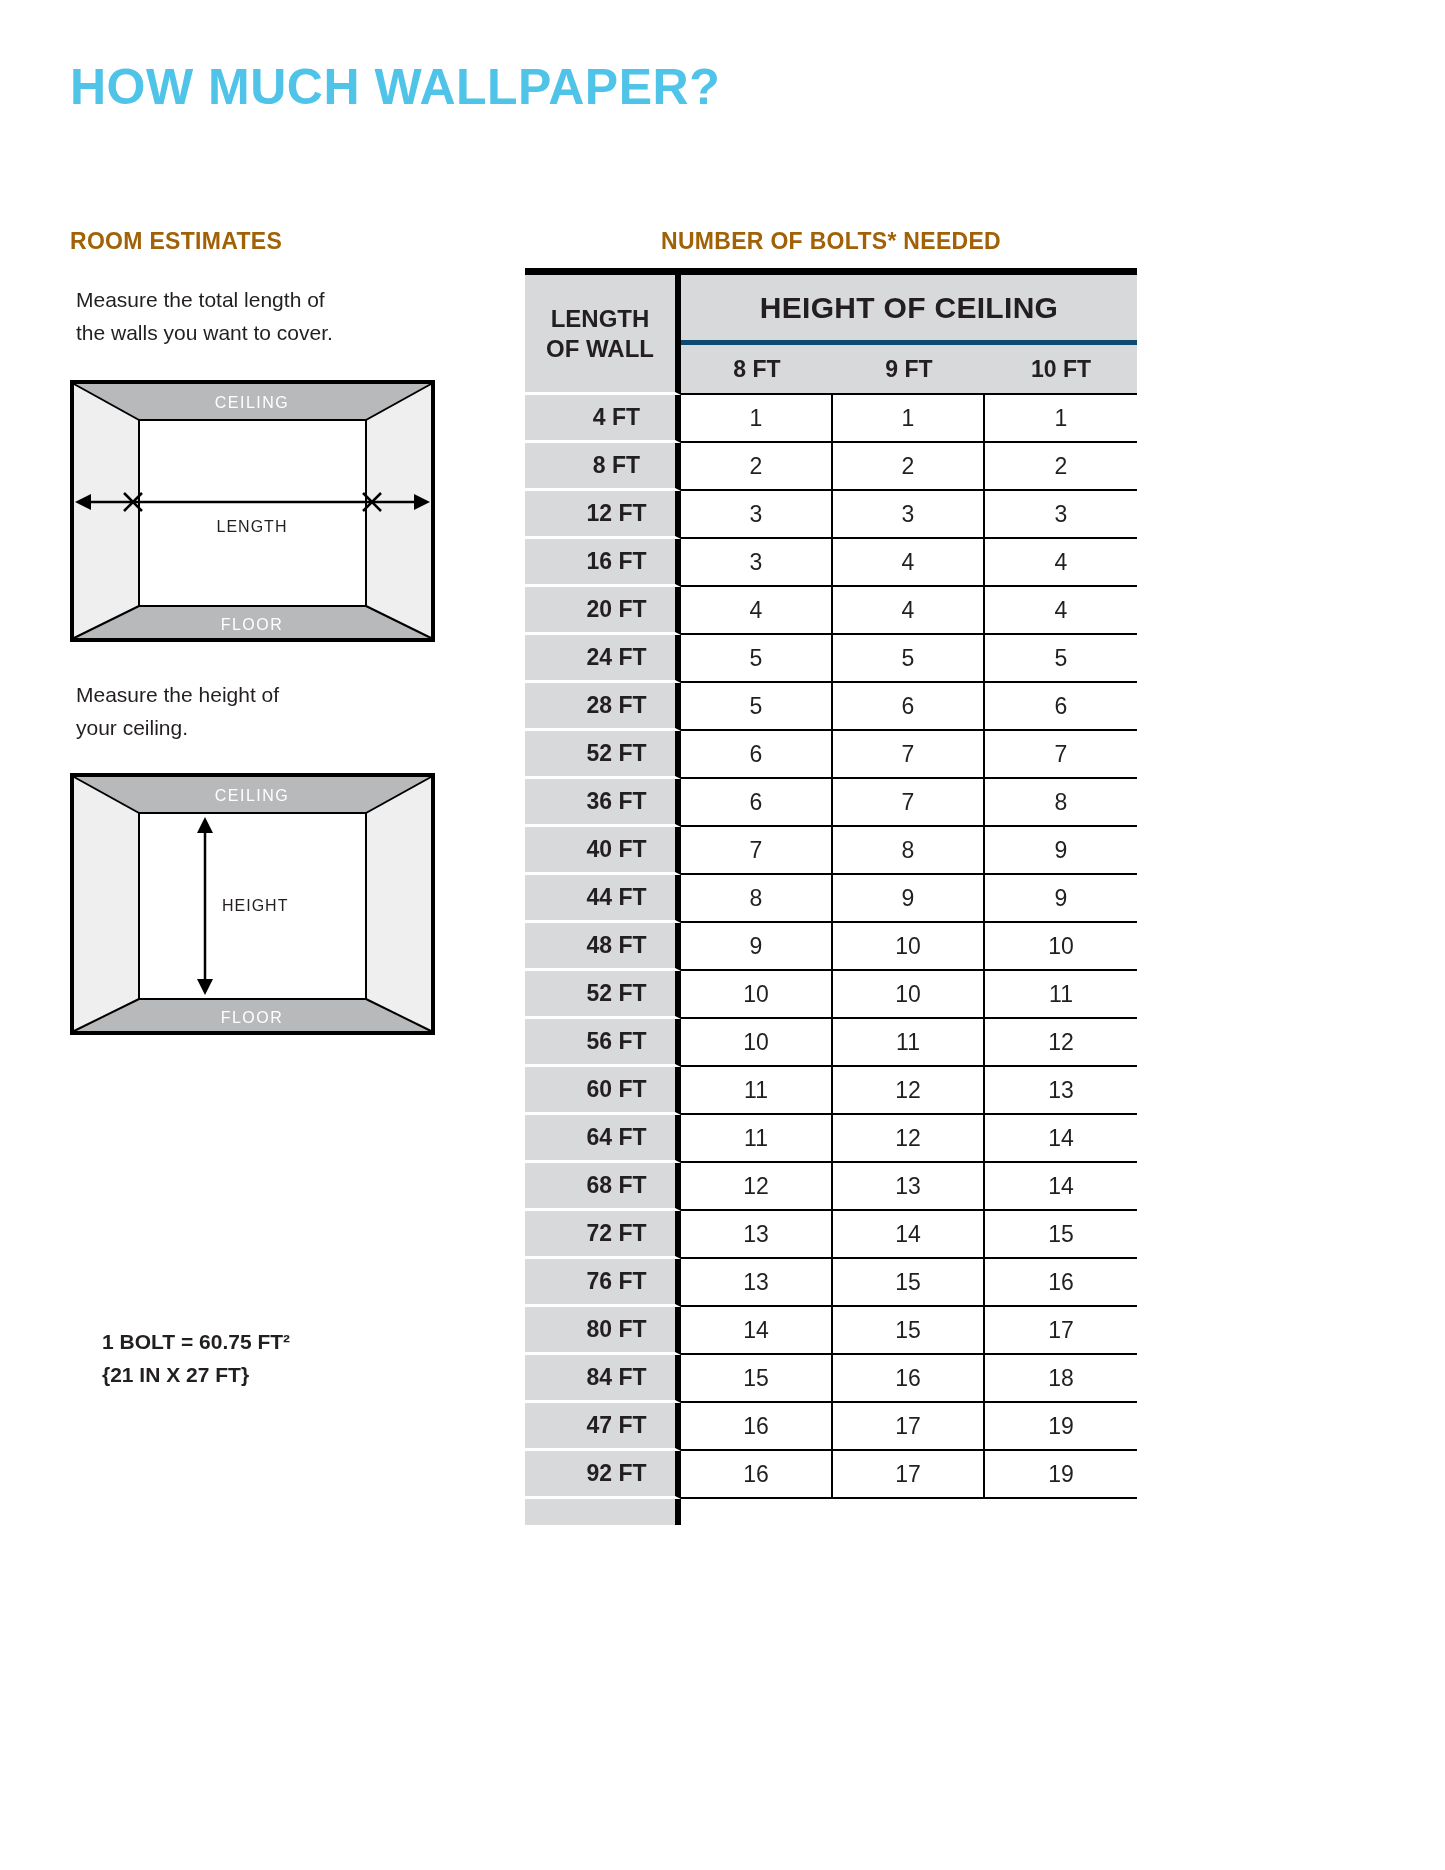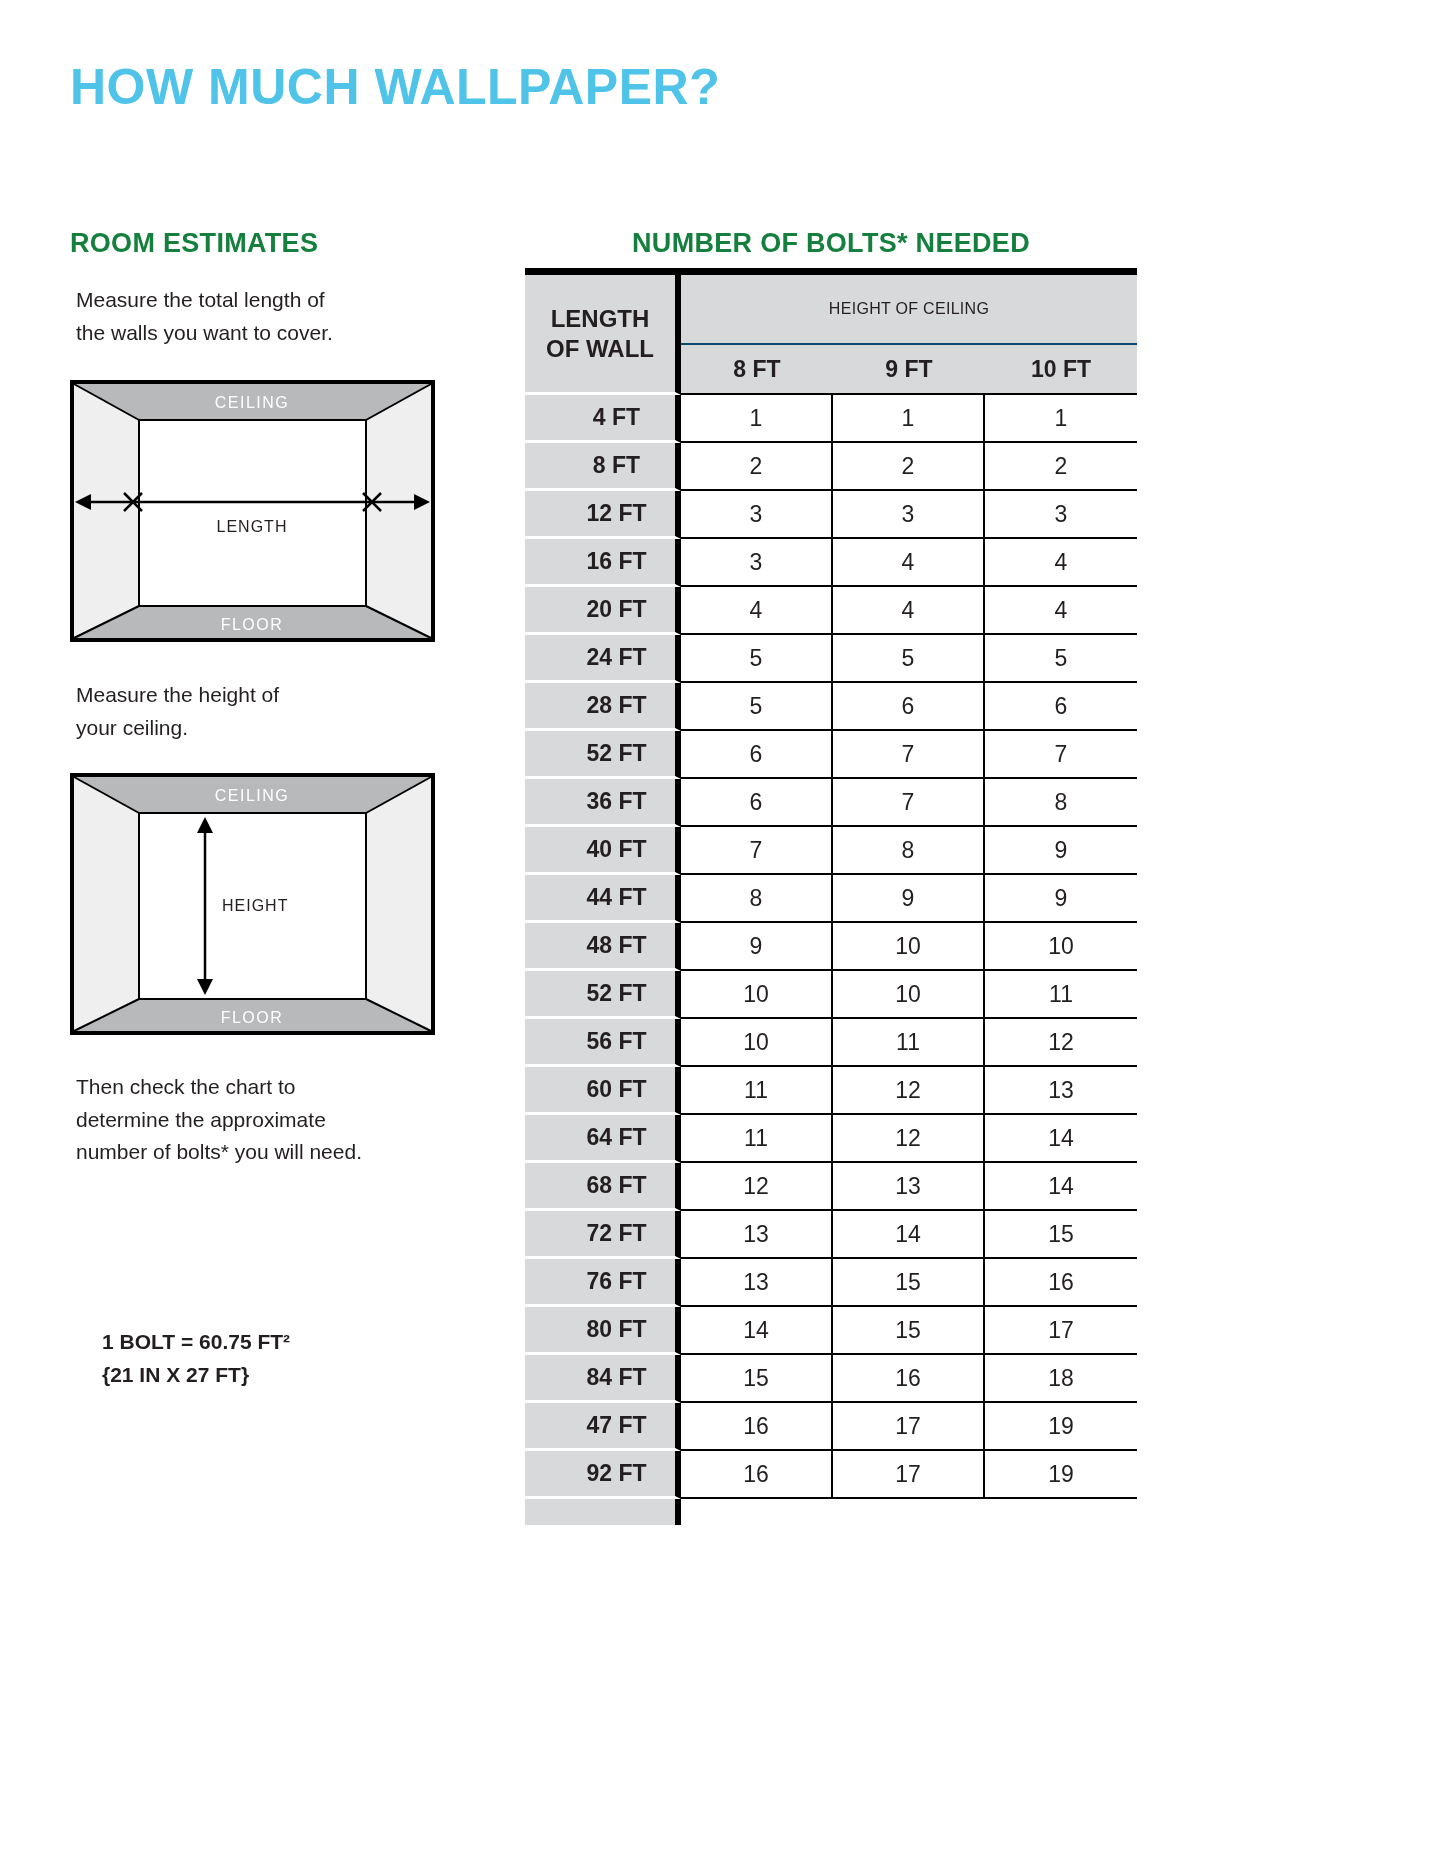--- a/index.html
+++ b/index.html
@@ -12,22 +12,22 @@
   }
   .page { position: absolute; inset: 0; width: 1201px; height: 1870px; background: #fff; }
 
   .title {
     position: absolute; left: 70px; top: 58px;
     font-size: 50px; font-weight: bold; letter-spacing: 0.5px;
     color: #4FC3E8;
   }
   .section-heading {
     position: absolute;
-    font-size: 27px; font-weight: bold; letter-spacing: 0.3px;
-    color: #15803d;
+    font-size: 23px; font-weight: bold; letter-spacing: 0.3px;
+    color: #a16207;
   }
   .room-heading { left: 70px; top: 228px; }
   .bolts-heading { left: 525px; top: 228px; width: 612px; text-align: center; }
 
   .body-text {
     position: absolute; left: 76px;
     font-size: 21px; line-height: 1.55; white-space: pre-line;
     color: #231F20;
   }
   .step1 { top: 284px; }
@@ -68,22 +68,22 @@
   .len-head {
     background: #D8D9DA;
     border-right: 6px solid #000;
     border-bottom: 3px solid #fff;
     font-size: 24px; font-weight: bold;
     white-space: pre-line; line-height: 1.25;
     height: 120px;
   }
   .ceil-head {
     background: #D8D9DA;
-    border-bottom: 2px solid #0c4a6e;
-    font-size: 16px; font-weight: normal;
+    border-bottom: 5px solid #0c4a6e;
+    font-size: 30px; font-weight: bold;
     height: 70px; letter-spacing: 0.3px;
   }
   .sub-head {
     background: #D8D9DA;
     border-bottom: 2px solid #000;
     font-size: 23px; font-weight: bold;
     height: 50px;
   }
   .len-cell {
     background: #D8D9DA;
@@ -172,23 +172,20 @@
       <text x="182" y="250" text-anchor="middle" font-size="16" letter-spacing="1.5" fill="#ffffff">FLOOR</text>
       <g>
         <line x1="135" y1="54" x2="135" y2="212" stroke="#000" stroke-width="2.5"></line>
         <polygon points="135,44 127,60 143,60" fill="#000"></polygon>
         <polygon points="135,222 127,206 143,206" fill="#000"></polygon>
       </g>
       <text x="152" y="138" text-anchor="start" font-size="16" letter-spacing="1" fill="#231F20">HEIGHT</text>
     </svg>
   </div>
 
-  <p class="body-text step3">Then check the chart to
-determine the approximate
-number of bolts* you will need.</p>
 
 
   <div class="bolt-size">
     <div>1 BOLT = 60.75 FT²</div>
     <div>{21 IN X 27 FT}</div>
   </div>
 
   <table class="bolts-table">
     <colgroup>
       <col class="c-len">

